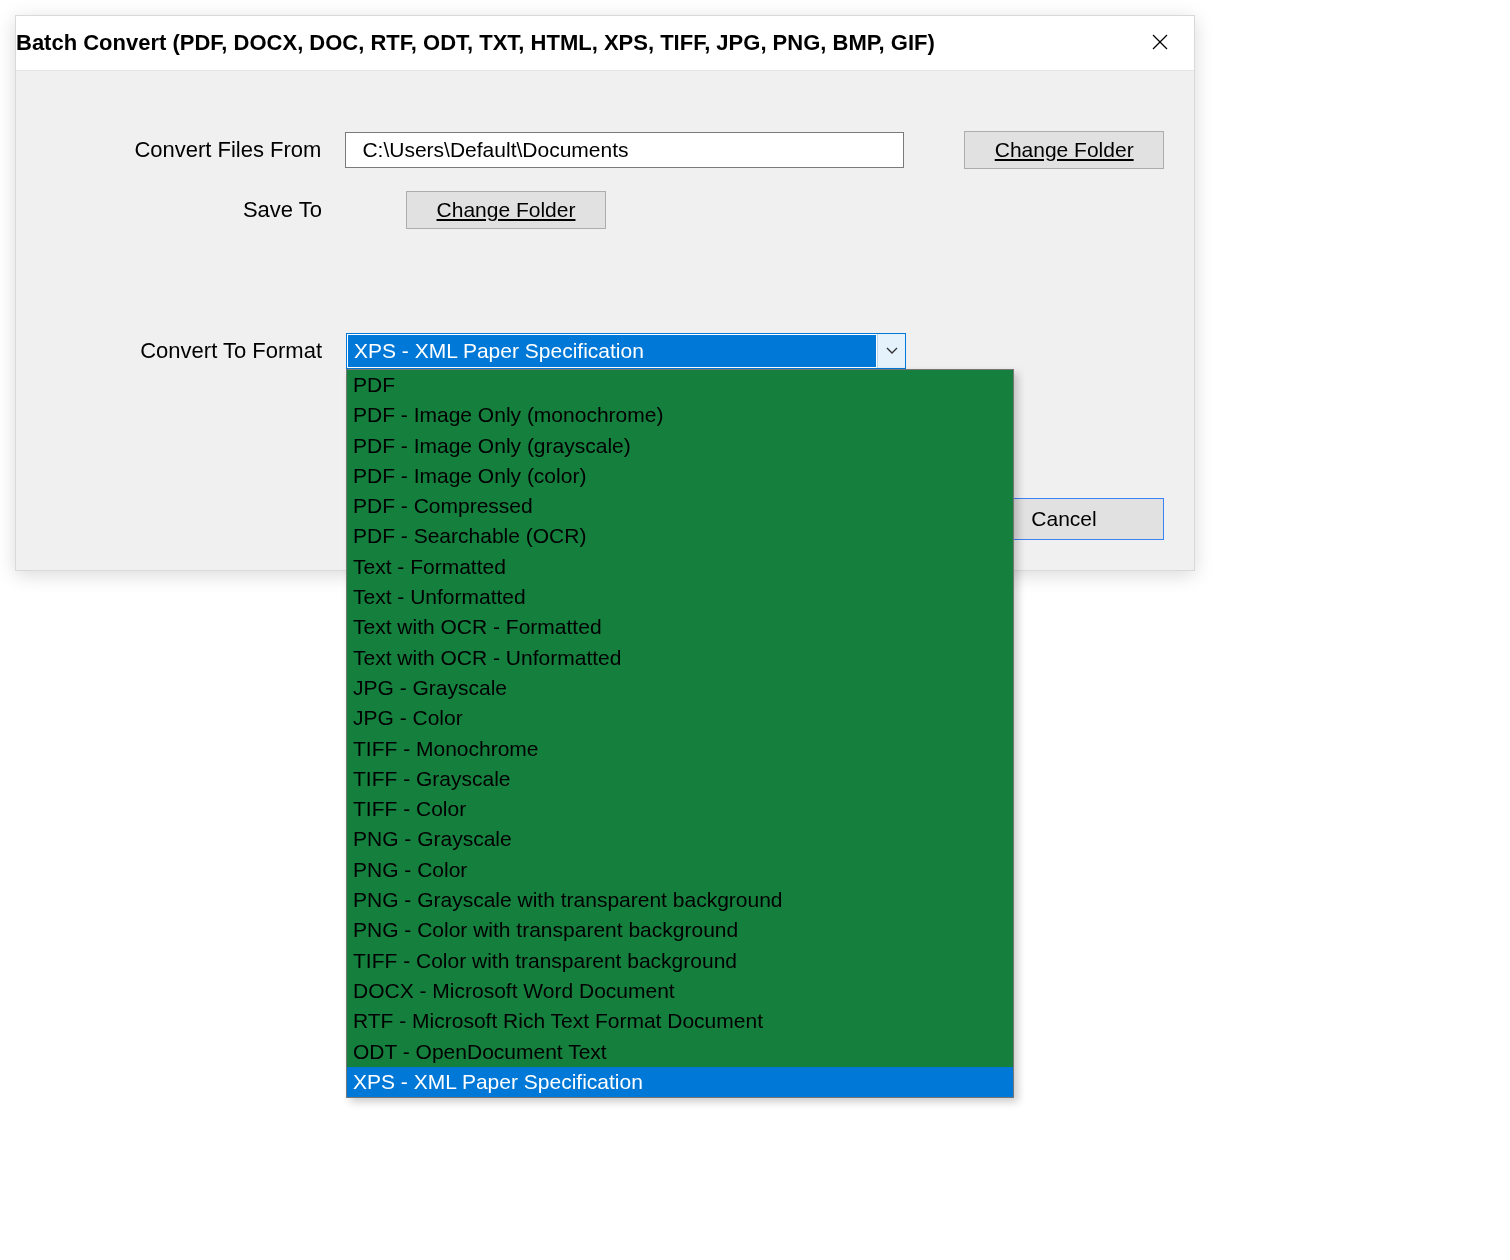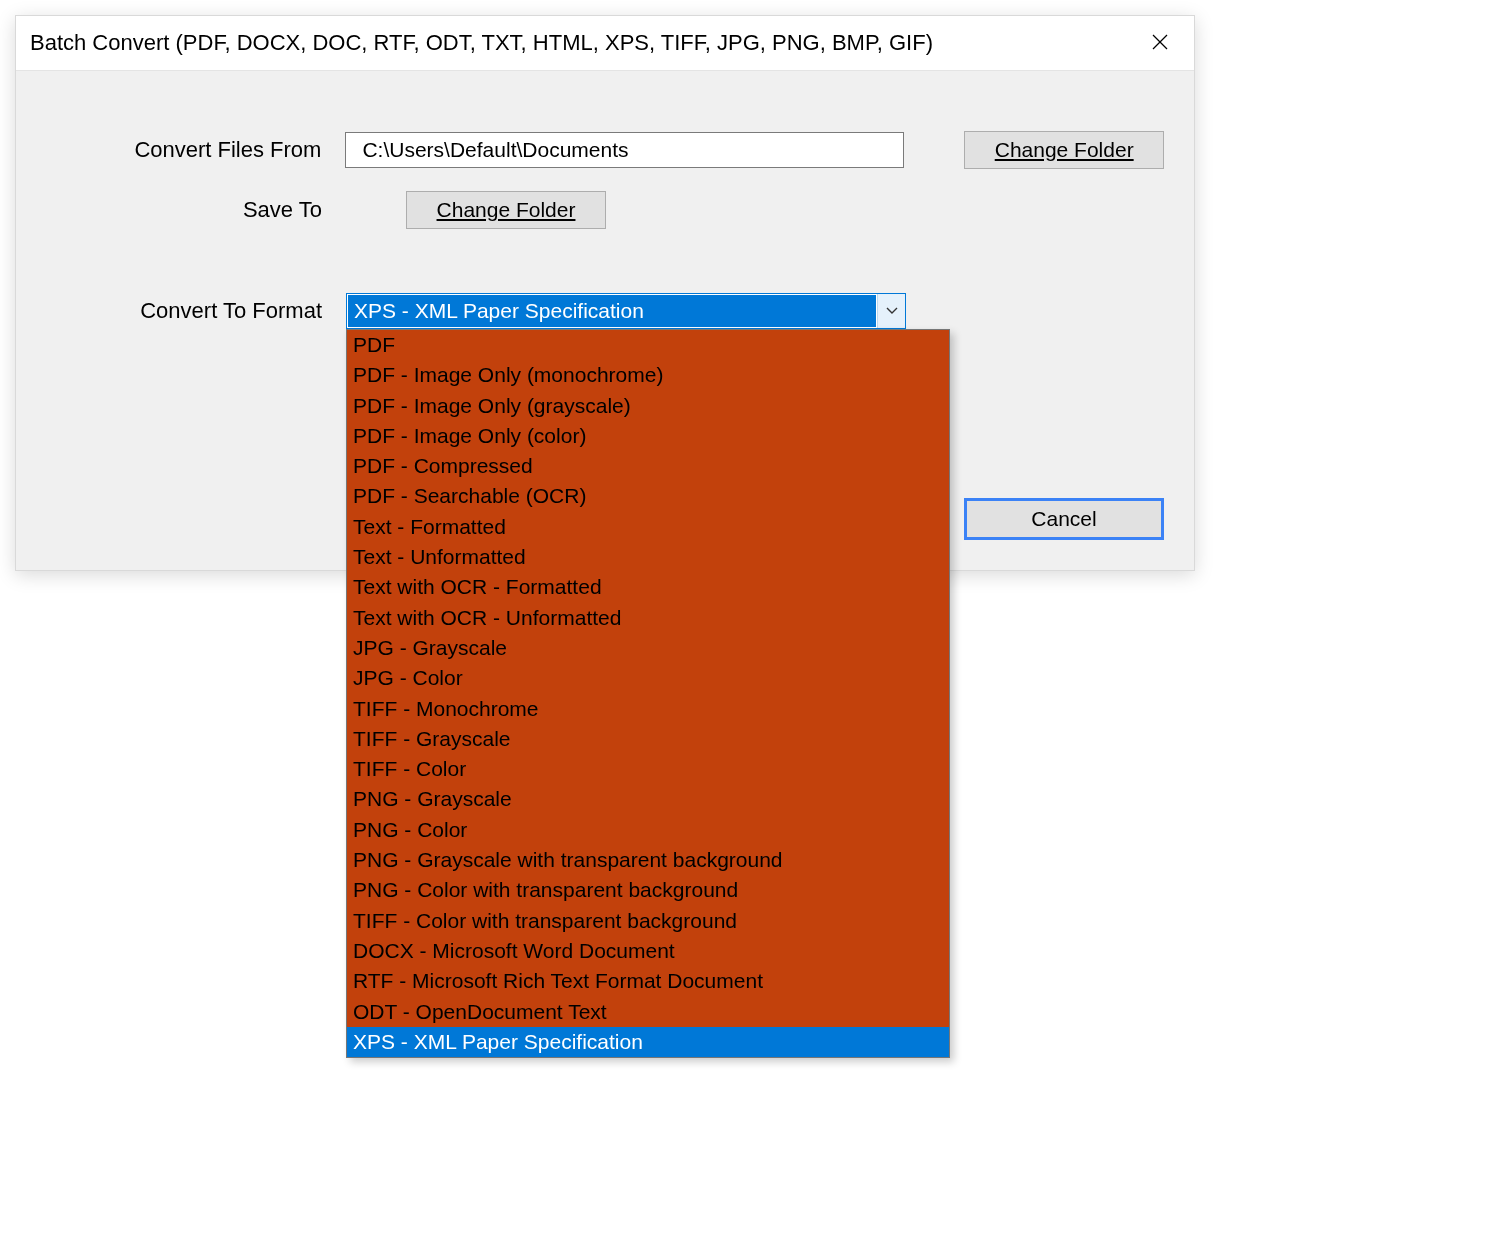--- a/index.html
+++ b/index.html
@@ -20,22 +20,23 @@
     top: 15px;
     width: 1180px;
     background: #ffffff;
     border: 1px solid #d9d9d9;
     box-shadow: 0 4px 18px rgba(0,0,0,0.15);
   }
   .titlebar {
     display: flex;
     align-items: center;
     justify-content: space-between;
-    padding: 12px 14px 12px 14px;
-    background: #ffffff;
+    padding: 12px 14px 12px 0;
+    background: #ffffff;
+    font-weight: bold;
   }
   .titlebar-text {
     font-size: 22px;
     color: #000;
   }
   .close-btn {
     width: 40px;
     height: 30px;
     display: flex;
     align-items: center;
@@ -77,21 +78,21 @@
     width: 200px;
     height: 38px;
     background: #e1e1e1;
     border: 1px solid #adadad;
     font-size: 21px;
     color: #000;
     cursor: pointer;
     text-decoration: underline;
   }
   .format-row {
-    margin-top: 64px;
+    margin-top: 104px;
     display: flex;
     align-items: center;
   }
   .combo-wrap {
     position: relative;
     width: 560px;
   }
   .combo-box {
     width: 560px;
     height: 36px;
@@ -120,22 +121,22 @@
     justify-content: center;
   }
   .combo-arrow svg {
     width: 12px;
     height: 8px;
   }
   .dropdown-list {
     position: absolute;
     left: 0;
     top: 36px;
-    width: 604px;
-    background: #c2410c;
+    width: 668px;
+    background: #15803d;
     border: 1px solid #767676;
     box-shadow: 4px 4px 8px rgba(0,0,0,0.2);
     z-index: 100;
   }
   .dropdown-item {
     font-size: 21px;
     padding: 1px 6px 2px 6px;
     color: #000;
     cursor: pointer;
     line-height: 1.3;
@@ -148,21 +149,21 @@
     position: absolute;
     right: 30px;
     bottom: 30px;
     display: flex;
     gap: 22px;
   }
   .action-btn {
     width: 200px;
     height: 42px;
     background: #e1e1e1;
-    border: 3px solid #3b82f6;
+    border: 1px solid #3b82f6;
     font-size: 21px;
     color: #000;
     cursor: pointer;
   }
   .action-btn.start {
     
   }
 </style>
 </head>
 <body>

